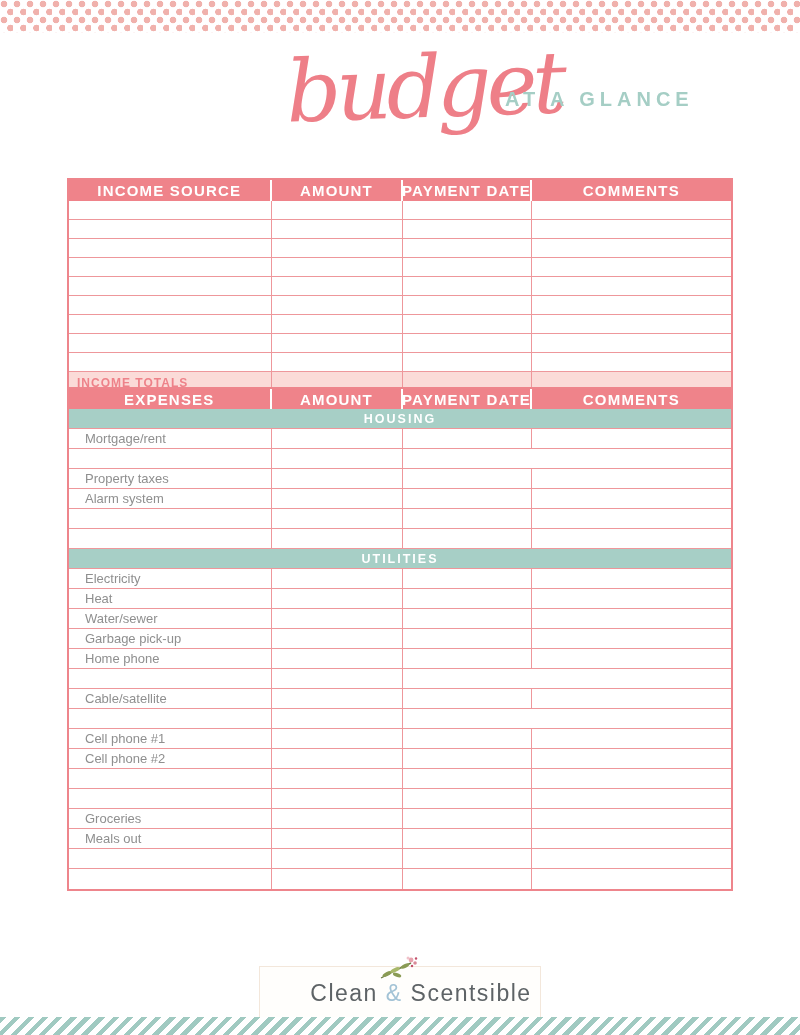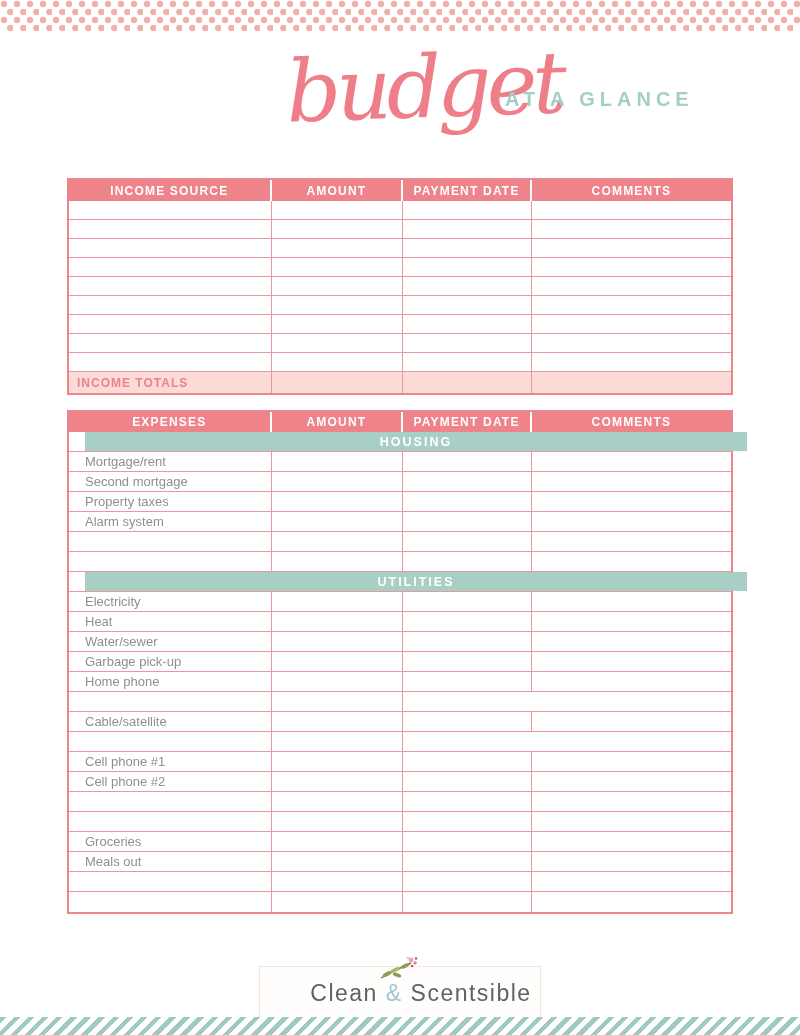--- a/index.html
+++ b/index.html
@@ -39,21 +39,21 @@
     color:#a5cec5;
   }
 
   
   .table {
     position:absolute; left:67px; width:666px;
     border:2px solid #ee858c;
     background:#ffffff;
   }
   #income-table   { top:178px; }
-  #expenses-table { top:410px; }
+  #expenses-table { top:387px; }
 
   .trow {
     display:grid;
     grid-template-columns:30.6% 19.9% 19.4% 30.1%;
     border-bottom:1.5px solid #ee979b;
     height:19px;
   }
   #expenses-table .trow { height:20px; }
   .table .trow:last-child { border-bottom:none; }
 
@@ -63,32 +63,32 @@
     overflow:hidden; white-space:nowrap;
   }
   .tcell:last-child { border-right:none; }
 
   .trow.head { height:21px; border-bottom:none; }
   .trow.head .tcell {
     background:#ef838a;
     border-right:2px solid #ffffff;
     justify-content:center;
     color:#ffffff;
-    font-size:12px; font-weight:bold; letter-spacing:1.2px;
+    font-size:15px; font-weight:bold; letter-spacing:1.2px;
   }
   .trow.head .tcell:last-child { border-right:none; }
 
   .trow.band-row { display:block; height:19px; }
   .band-cell {
     height:100%; width:100%;
     background:#a7cfc6;
     border-right:none;
     display:flex; align-items:center; justify-content:center;
     color:#ffffff;
-    font-size:12.5px; font-weight:bold; letter-spacing:2px;margin-left:16px;
+    font-size:12.5px; font-weight:bold; letter-spacing:2px;
   }
 
   .tcell.label {
     padding-left:16px;
     color:#8f8f8f;
     font-size:13px;
     font-weight:400;
   }
 
   .trow.totals { height:21px; }
@@ -221,21 +221,20 @@
       <div class="trow band-row">
         <div class="tcell band-cell">HOUSING</div>
       </div>
       <div class="trow">
         <div class="tcell label">Mortgage/rent</div>
         <div class="tcell"></div>
         <div class="tcell"></div>
         <div class="tcell"></div>
       </div>
       <div class="trow">
-        <div class="tcell label">Second mortgage</div>
         <div class="tcell"></div>
         <div class="tcell"></div>
         <div class="tcell"></div>
       </div>
       <div class="trow">
         <div class="tcell label">Property taxes</div>
         <div class="tcell"></div>
         <div class="tcell"></div>
         <div class="tcell"></div>
       </div>

